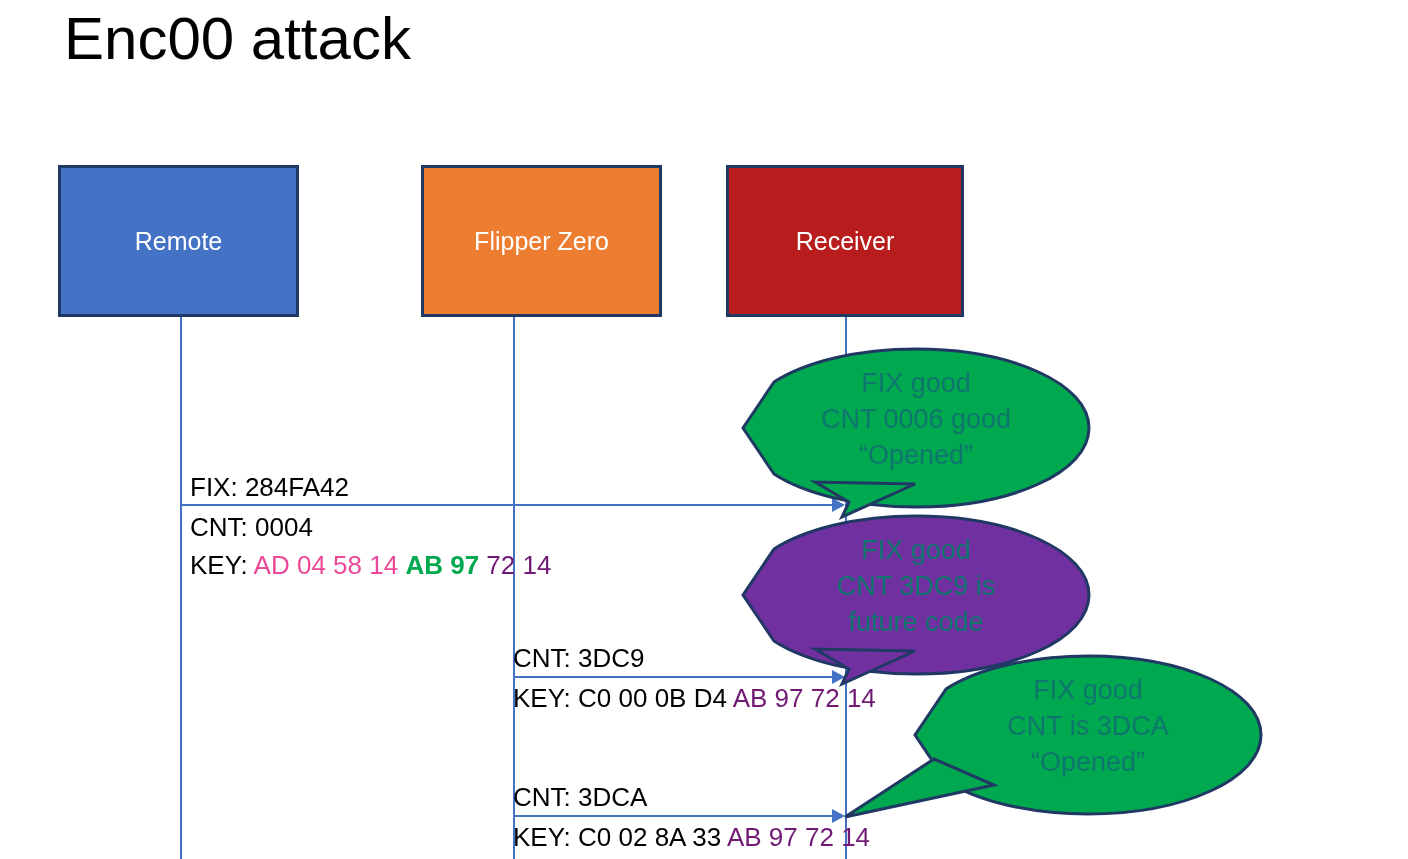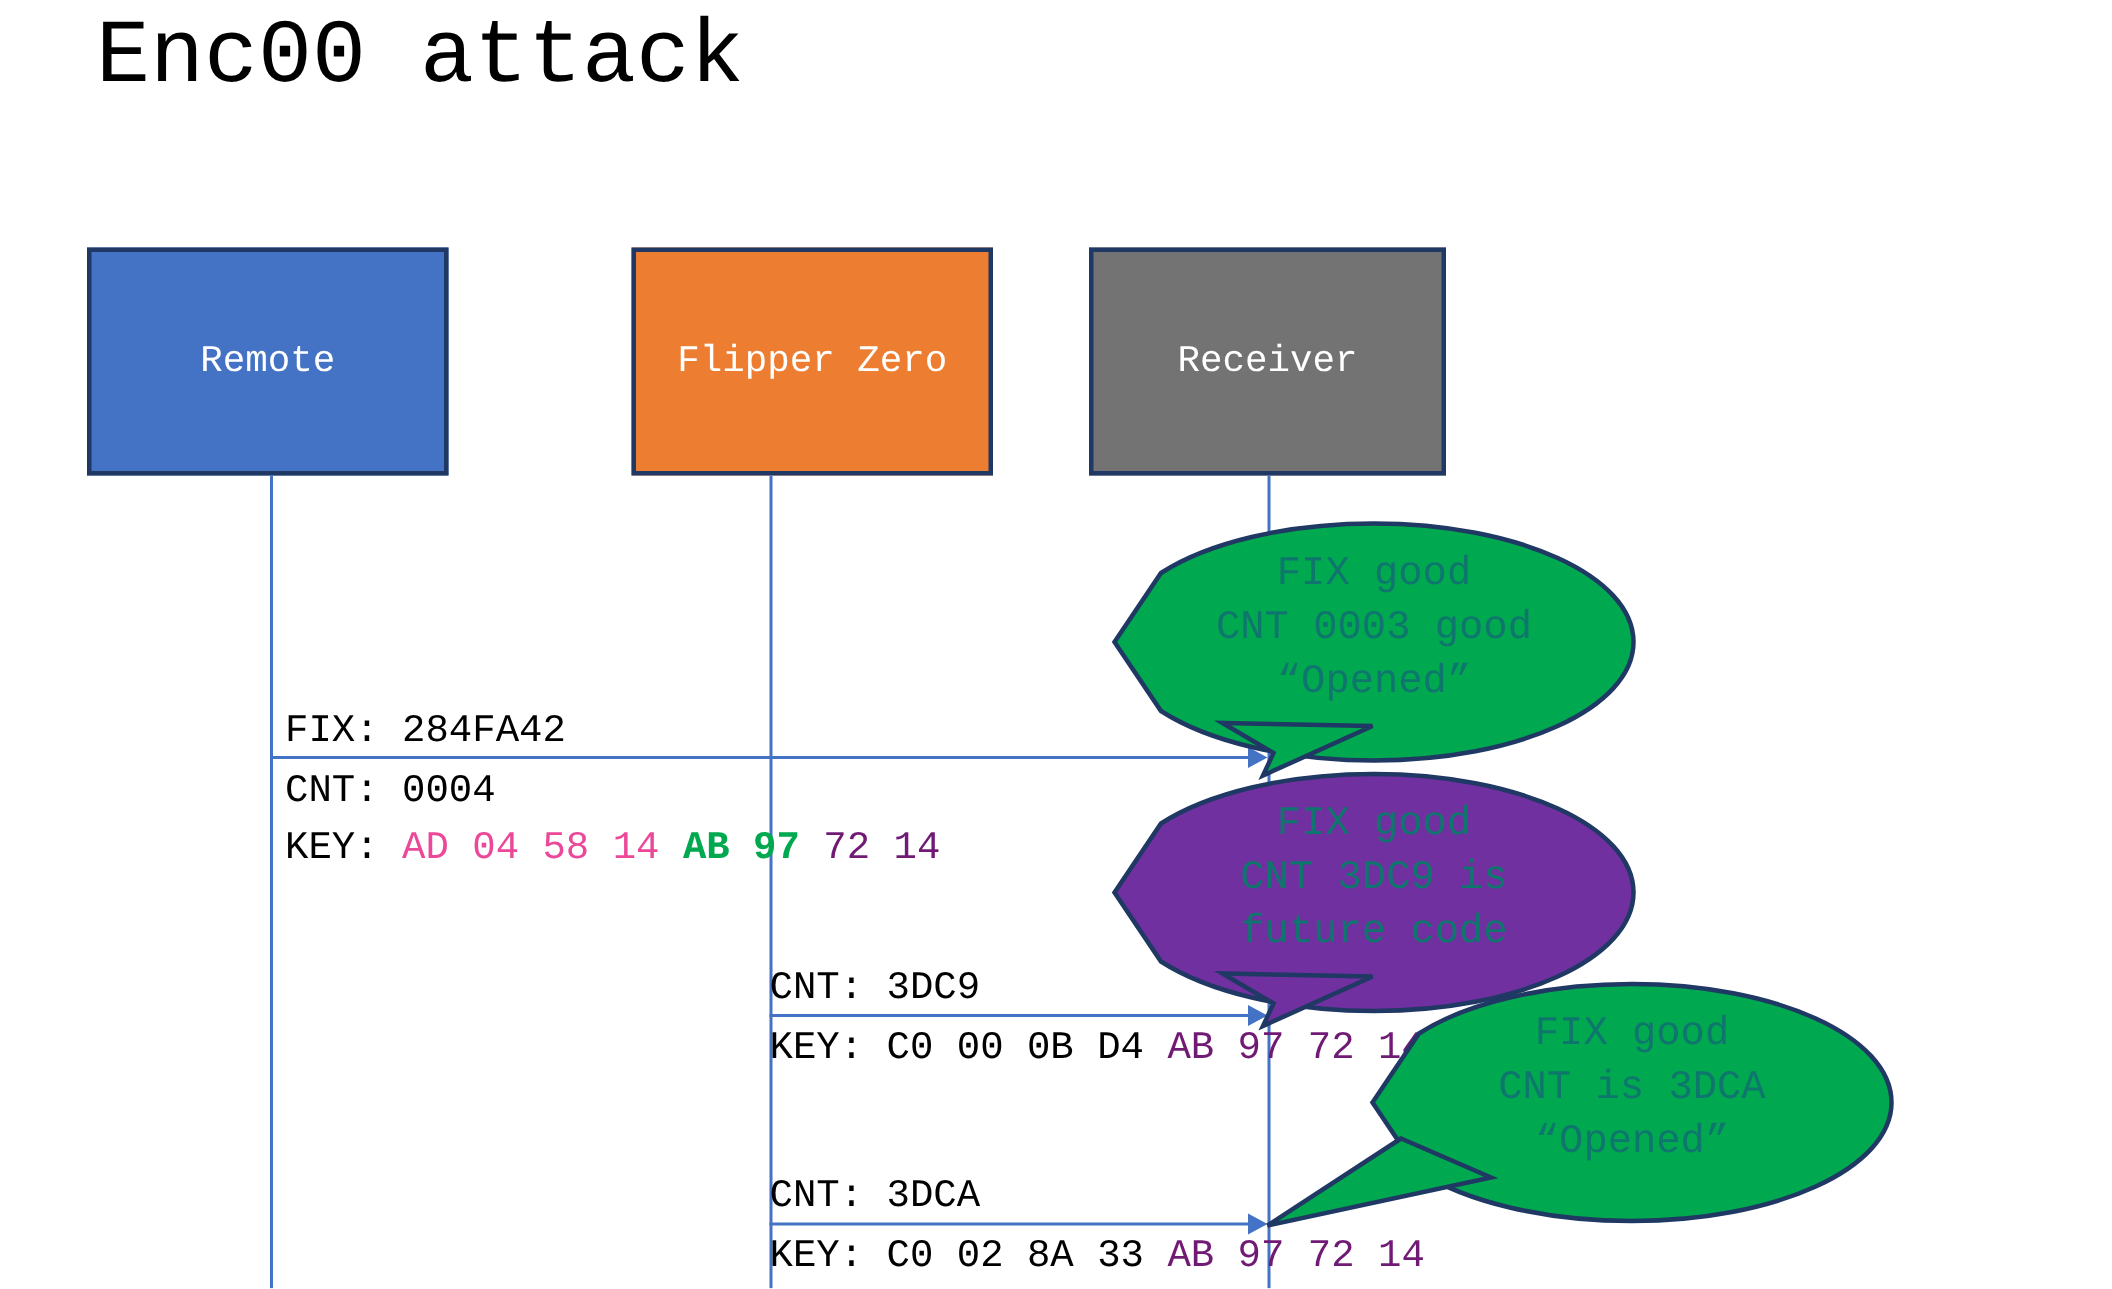--- a/index.html
+++ b/index.html
@@ -6,21 +6,21 @@
     margin: 0;
     padding: 0;
     background: #ffffff;
   }
   #canvas {
     position: relative;
     width: 1408px;
     height: 859px;
     background: #ffffff;
     overflow: hidden;
-    font-family: Liberation Mono, monospace;
+    font-family: Liberation Sans, sans-serif;
   }
 
   
   .title {
     position: absolute;
     left: 64px;
     top: 2px;
     font-size: 60px;
     font-weight: 400;
     color: #000000;
@@ -43,21 +43,21 @@
   .actor-label {
     color: #ffffff;
     font-size: 25px;
     font-weight: 400;
     line-height: 30px;
     text-align: center;
     white-space: nowrap;
   }
   #actor-remote  { left: 58px;  width: 241px; background: #4472C4; }
   #actor-flipper { left: 392px; width: 241px; background: #ED7D31; margin-left: 29px; }
-  #actor-receiver{ left: 726px; width: 238px; background: #737373; }
+  #actor-receiver{ left: 726px; width: 238px; background: #b91c1c; }
 
   
   .lifeline {
     position: absolute;
     width: 2px;
     background: #4472C4;
   }
   #lifeline-remote   { left: 180px; top: 317px; height: 542px; }
   #lifeline-flipper  { left: 513px; top: 317px; height: 542px; }
   #lifeline-receiver { left: 845px; top: 317px; height: 542px; }
@@ -159,21 +159,21 @@
   <div class="msg-label" id="msg-cnt3dca">CNT: 3DCA</div>
   <div class="msg-label" id="msg-key3"><span>KEY: C0 02 8A 33 </span><span class="hex-green">AB 97 72 14</span></div>
 
   <div class="callout" id="callout-1">
     <svg width="348" height="162" viewBox="0 0 348 162">
       <path d="M174 1 C 270 1 347 36 347 80 C 347 124 270 159 174 159 C 115 159 63 146 32 126 L 1 80 L 32 34 C 63 14 115 1 174 1 Z" fill="#00A94F" stroke="#1F3864" stroke-width="3"></path>
       <path d="M 78 120 L 112 140 L 105 155 L 178 122 Z" fill="#00A94F" stroke="#1F3864" stroke-width="3" stroke-linejoin="miter" transform="translate(-5,14)"></path>
     </svg>
     <div class="callout-text">
       <div>FIX good</div>
-      <div>CNT 0003 good</div>
+      <div>CNT 0006 good</div>
       <div>“Opened”</div>
     </div>
   </div>
 
   <div class="callout" id="callout-2">
     <svg width="348" height="162" viewBox="0 0 348 162">
       <path d="M174 1 C 270 1 347 36 347 80 C 347 124 270 159 174 159 C 115 159 63 146 32 126 L 1 80 L 32 34 C 63 14 115 1 174 1 Z" fill="#7030A0" stroke="#1F3864" stroke-width="3"></path>
       <path d="M 78 120 L 112 140 L 105 155 L 178 122 Z" fill="#7030A0" stroke="#1F3864" stroke-width="3" stroke-linejoin="miter" transform="translate(-5,14)"></path>
     </svg>
     <div class="callout-text">

